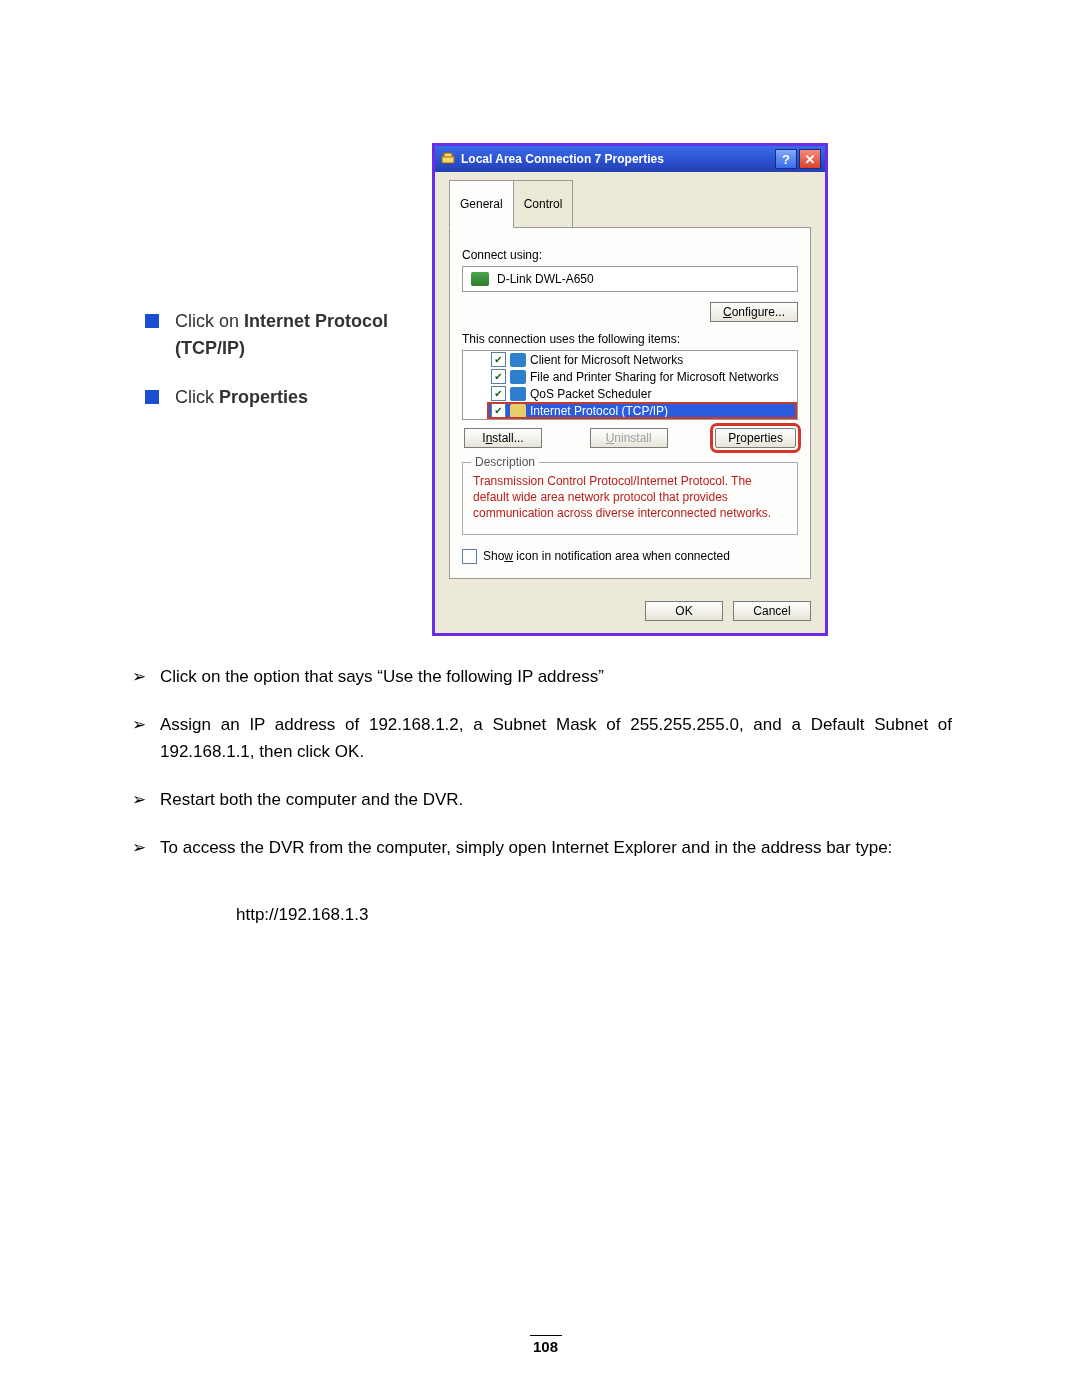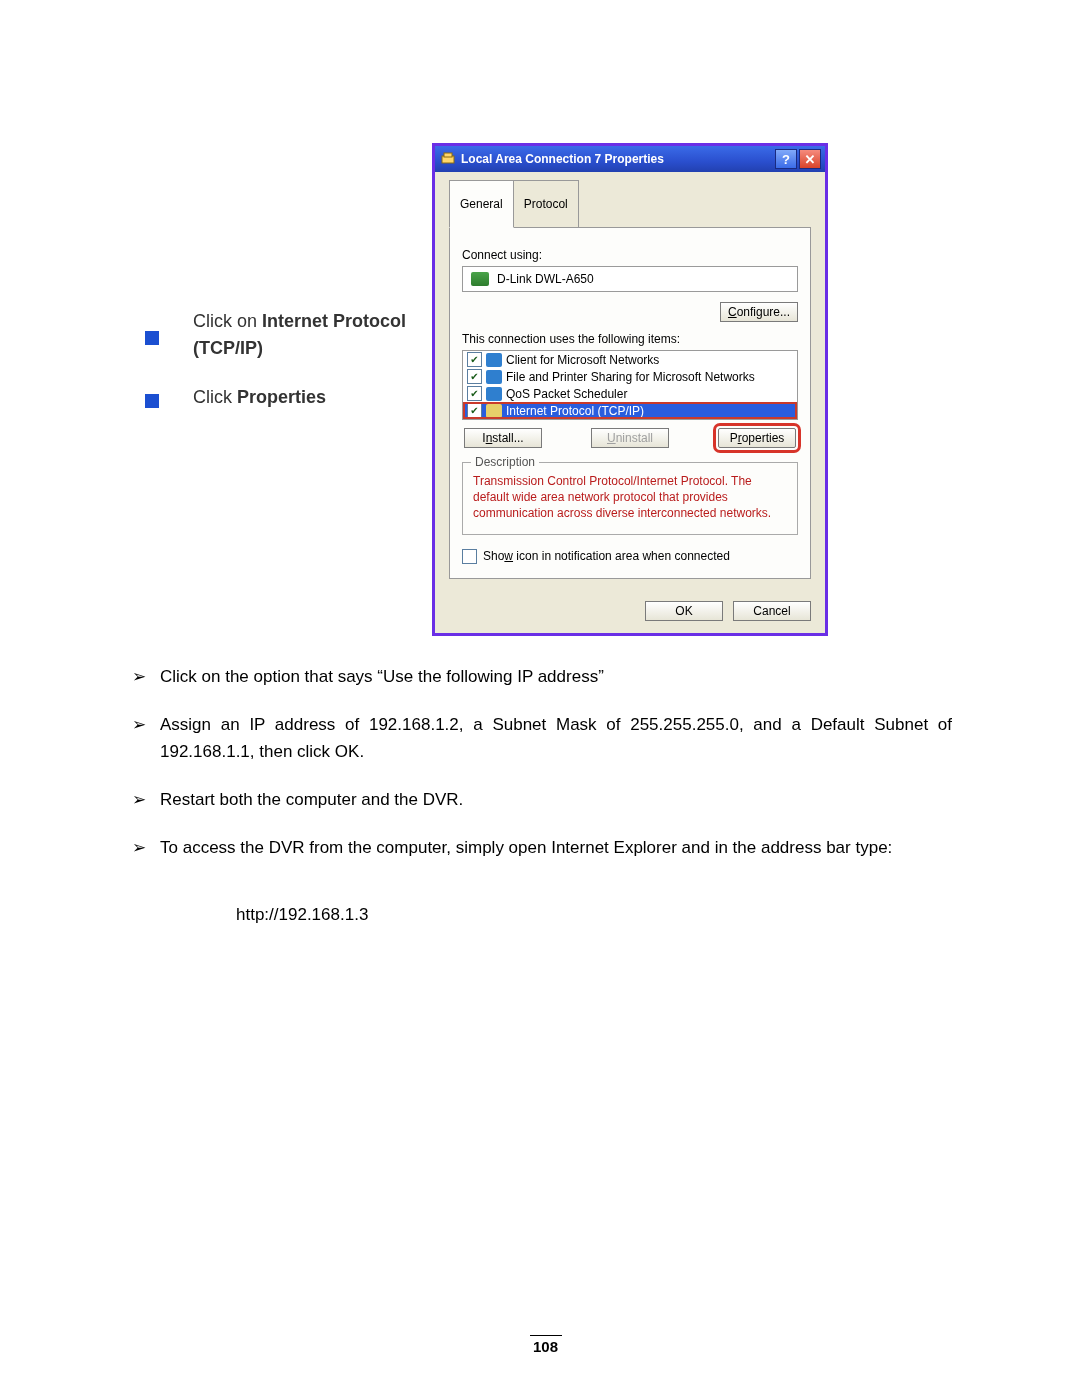--- a/index.html
+++ b/index.html
@@ -16,23 +16,22 @@
     position: absolute;
     left: 145px;
     top: 308px;
     width: 280px;
     font-size: 18px;
     line-height: 1.5;
     color: #333;
   }
   .li-row {
     display: flex;
-    align-items: center;
+    align-items: flex-start;
     margin-bottom: 22px;
-    gap: 18px;
   }
   .li-bullet {
     width: 14px;
     height: 14px;
     background: #1b4fd1;
     margin-right: 16px;
     margin-top: 6px;
     flex: none;
   }
   .li-text { flex: 1; }
@@ -97,31 +96,32 @@
     display: flex;
     align-items: center;
   }
   .adapter-icon {
     width: 18px; height: 14px; margin-right: 8px;
     background: linear-gradient(to bottom,#4aa34a,#2e7d2e);
     border-radius:2px;
   }
   .row-right { display: flex; justify-content: flex-end; margin-top: 10px; }
   .btn {
-    min-width: 78px; padding: 2px 2px;
+    min-width: 78px; padding: 2px 12px;
     border: 1px solid #7a7a7a;
     background: linear-gradient(to bottom,#ffffff,#e7e5d7);
     font-size: 12px; font-family: Tahoma, sans-serif;
     cursor: pointer; text-align: center;
   }
   .btn[disabled] { color: #a0a0a0; cursor: default; }
   .items-list {
     border: 1px solid #9a9a9a;
     background: #fff;
     margin-top: 4px;
+    padding-left: 24px;
   }
   .item {
     display: flex; align-items: center;
     padding: 1px 4px; font-size: 12px;
     gap: 4px;
   }
   .chk {
     width: 13px; height: 13px; border:1px solid #5a7ea0; background:#fff;
     display:flex; align-items:center; justify-content:center;
     font-size: 10px; color:#1a5c1a;
@@ -219,21 +219,21 @@
         </svg>
     </span>
     <span>Local Area Connection 7 Properties</span>
     <span class="titlebar-spacer"></span>
     <span class="tb-btn tb-help">?</span>
     <span class="tb-btn tb-close">✕</span>
   </div>
   <div class="dialog-body">
     <div class="tabs">
       <div class="tab active">General</div>
-      <div class="tab">Protocol</div>
+      <div class="tab">Control</div>
     </div>
     <div class="tab-panel">
       <div class="label">Connect using:</div>
       <div class="adapter-box">
         <span class="adapter-icon"></span>
         <span>D-Link DWL-A650</span>
       </div>
       <div class="row-right">
         <button class="btn"><span class="u">C</span><span>onfigure...</span></button>
       </div>

